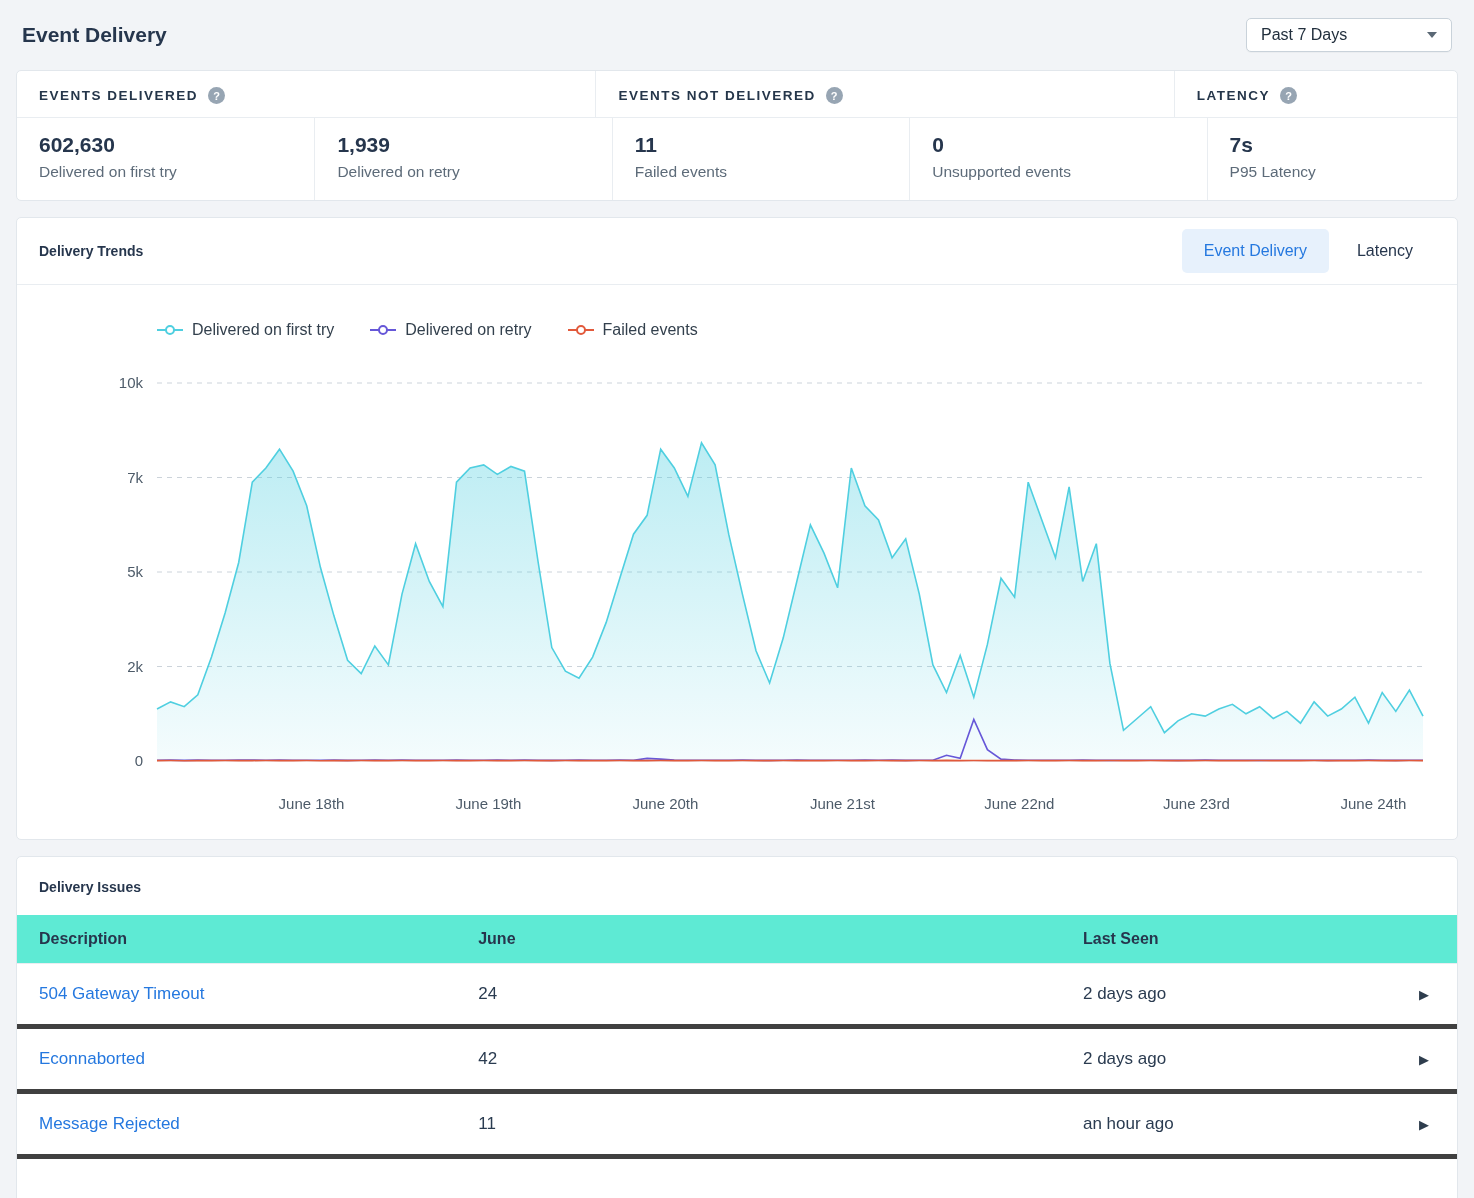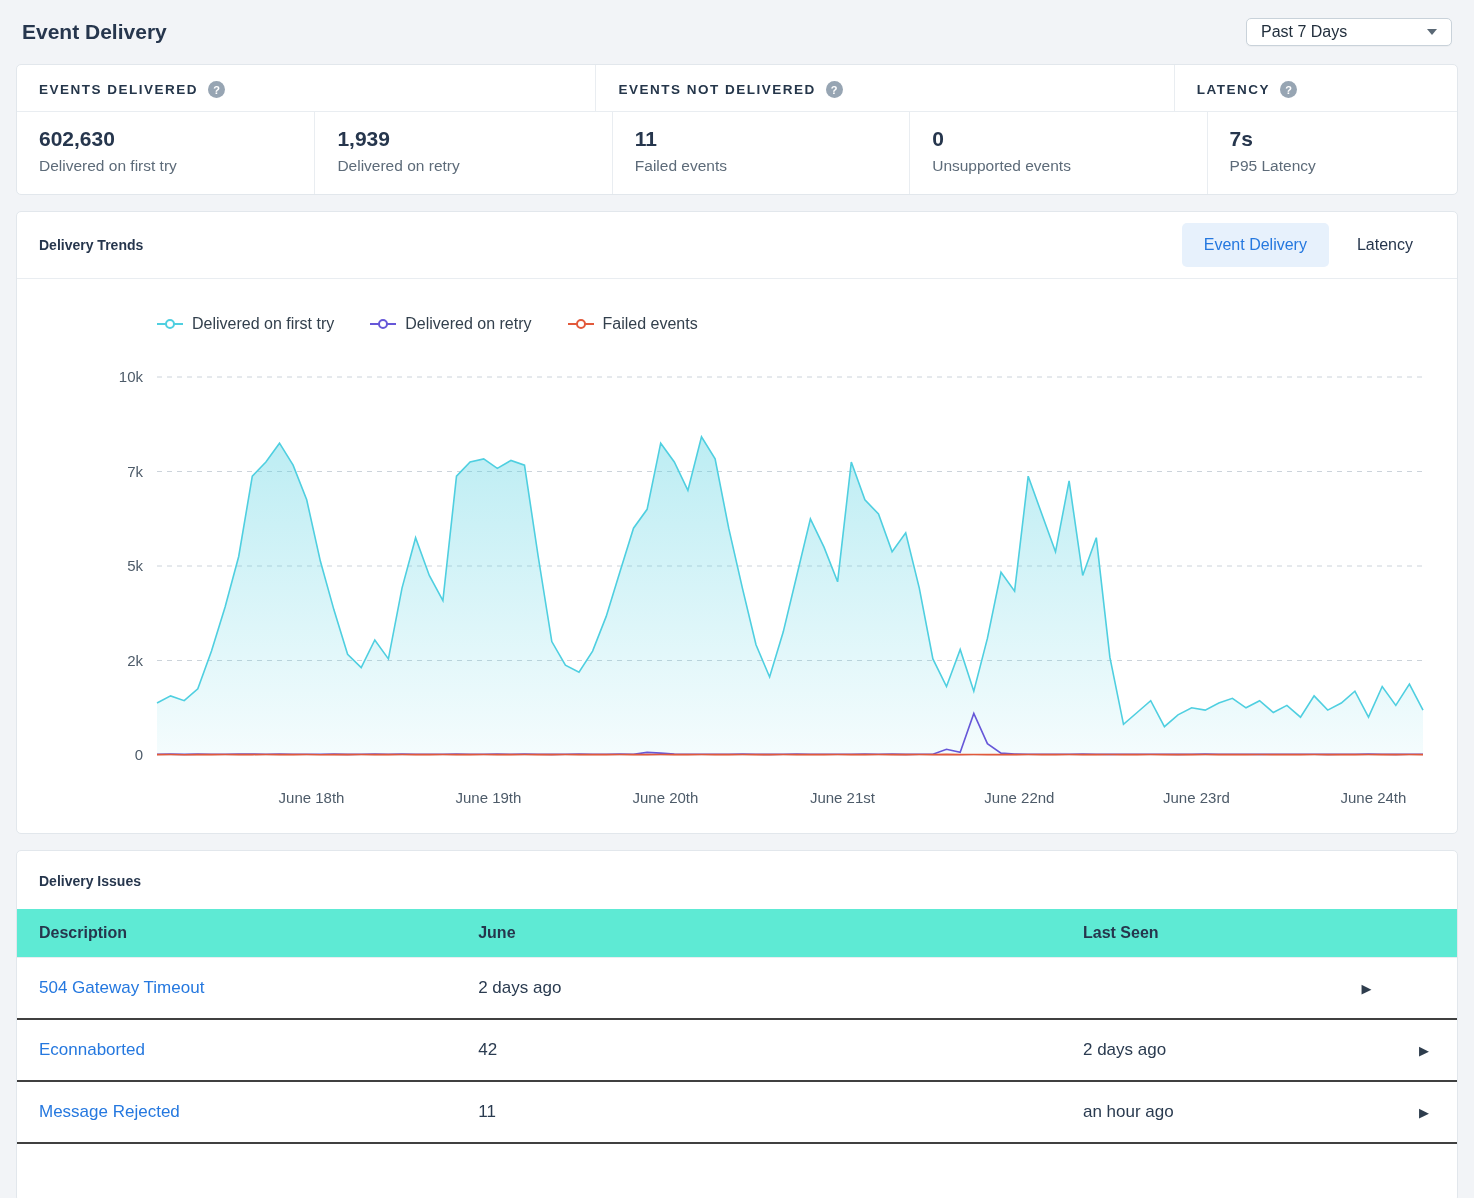--- a/index.html
+++ b/index.html
@@ -9,21 +9,21 @@
     font-family: "Liberation Sans", sans-serif;
     color: #2a3b50;
     overflow: hidden;
   }
   .page { padding: 12px 16px 0; }
 
   
   .top-bar { display: flex; justify-content: space-between; align-items: center; margin: 6px 6px 18px; }
   h1 { font-size: 21px; font-weight: 700; color: #26364d; }
   .range-select {
-    width: 206px; height: 28px; background: #fff; border: 1px solid #c9d2da; border-radius: 5px;
+    width: 206px; height: 34px; background: #fff; border: 1px solid #c9d2da; border-radius: 5px;
     display: flex; align-items: center; justify-content: space-between; padding: 0 14px;
     font-size: 16px; color: #222f3d; cursor: pointer; box-shadow: 0 1px 1px rgba(0,0,0,.03);
   }
   .caret { width: 0; height: 0; border-left: 5px solid transparent; border-right: 5px solid transparent; border-top: 6px solid #5a6875; }
 
   .card { background: #fff; border: 1px solid #e2e7ec; border-radius: 5px; }
 
   
   .stats-header { display: grid; grid-template-columns: 2fr 2fr 1fr; border-bottom: 1px solid #e9edf1; gap: 12px; }
   .sh-cell { padding: 16px 22px 13px; display: flex; align-items: center; gap: 10px; }
@@ -53,21 +53,21 @@
   .legend { display: flex; gap: 36px; margin: 0 0 16px 118px; }
   .legend-item { display: flex; align-items: center; gap: 9px; font-size: 16px; color: #33404d; cursor: pointer; }
   .ytick, .xtick { font-size: 15px; fill: #4d5b69; font-family: "Liberation Sans", sans-serif; }
 
   
   .issues-card { margin-top: 16px; padding-top: 22px; min-height: 352px; }
   .issues-title { padding: 0 22px 20px; }
   .t-row { display: grid; grid-template-columns: 30.5% 42% 23.5% 4%; align-items: center; }
   .t-head { background: #5eead4; border-bottom: 1px solid #e9edf1; }
   .t-head > div { padding: 15px 22px; font-weight: 700; font-size: 16px; color: #26364d; }
-  .issue-row { border-bottom: 2px solid #404040; cursor: pointer; }
+  .issue-row { border-bottom: 5px solid #404040; cursor: pointer; }
   .issue-row > * { padding: 20px 22px; font-size: 17px; color: #2a3b50; }
   .issue-link { color: #2578df; text-decoration: none; }
   .chev { justify-self: end; padding-right: 28px !important; font-size: 13px; color: #2e3d4d; }
 </style>
 </head>
 <body>
 
 <div class="page">
 
   <div class="top-bar">
@@ -185,20 +185,21 @@
     <h2 class="issues-title">Delivery Issues</h2>
     <div class="t-row t-head">
       <div>Description</div>
       <div>June</div>
       <div>Last Seen</div>
       <div></div>
     </div>
 
     <div class="t-row issue-row">
       <a class="issue-link" href="#">504 Gateway Timeout</a>
+      <div>24</div>
       <div>2 days ago</div>
       <div class="chev">▶</div>
     </div>
 
     <div class="t-row issue-row">
       <a class="issue-link" href="#">Econnaborted</a>
       <div>42</div>
       <div>2 days ago</div>
       <div class="chev">▶</div>
     </div>

